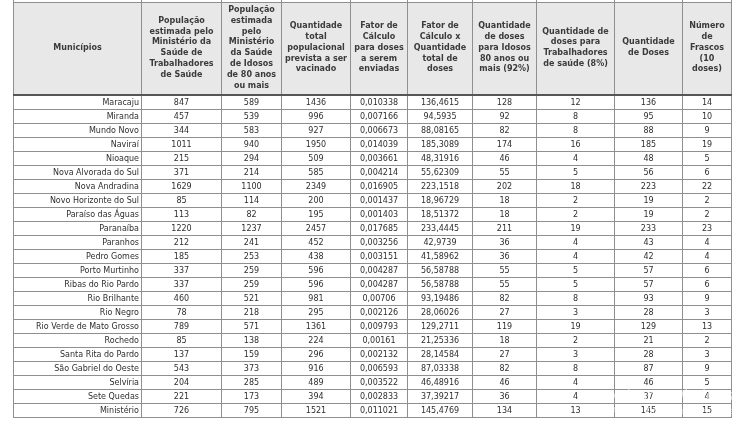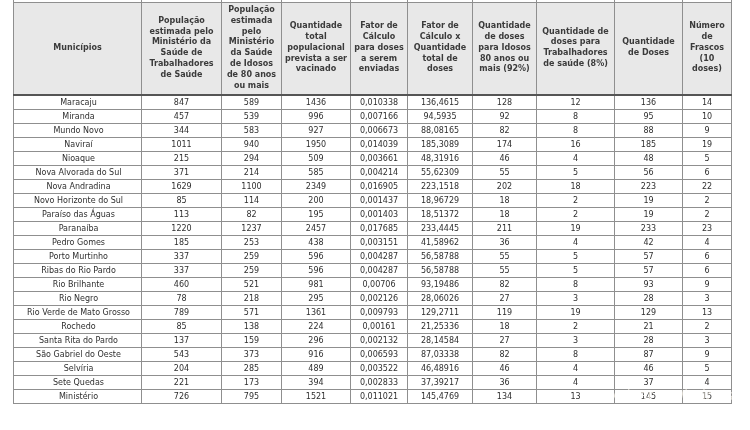--- a/index.html
+++ b/index.html
@@ -28,21 +28,21 @@
     font-size:8px; font-weight:bold; line-height:1.35;
     text-align:center; vertical-align:middle;
     height:92px; padding:1px 2px;
     border-bottom:2px solid #555555;
   }
   .sheet tbody td {
     font-size:8px; color:#2e2e2e; background:#ffffff;
     text-align:center; height:14px; line-height:13px;
     padding:0 2px; white-space:nowrap; overflow:hidden;
   }
-  .sheet tbody td.name { text-align:center; padding-left:4px; }
+  .sheet tbody td.name { text-align:right; padding-left:4px; }
   .sheet tr.spacer td { height:13px; background:#ffffff; }
   .watermark {
     position:absolute; left:612px; top:387px; width:300px;
     color:#d9d5cd; mix-blend-mode:lighten; pointer-events:none;
   }
   .watermark .l1 { font-size:14px; line-height:16px; }
   .watermark .l2 { font-size:9px; line-height:11px; margin-top:3px; }
 </style>
 </head>
 <body>
@@ -201,20 +201,32 @@
         <td class="">1237</td>
         <td class="">2457</td>
         <td class="">0,017685</td>
         <td class="">233,4445</td>
         <td class="">211</td>
         <td class="">19</td>
         <td class="">233</td>
         <td class="">23</td>
       </tr>
       <tr>
+        <td class="name">Paranhos</td>
+        <td class="">212</td>
+        <td class="">241</td>
+        <td class="">452</td>
+        <td class="">0,003256</td>
+        <td class="">42,9739</td>
+        <td class="">36</td>
+        <td class="">4</td>
+        <td class="">43</td>
+        <td class="">4</td>
+      </tr>
+      <tr>
         <td class="name">Pedro Gomes</td>
         <td class="">185</td>
         <td class="">253</td>
         <td class="">438</td>
         <td class="">0,003151</td>
         <td class="">41,58962</td>
         <td class="">36</td>
         <td class="">4</td>
         <td class="">42</td>
         <td class="">4</td>

